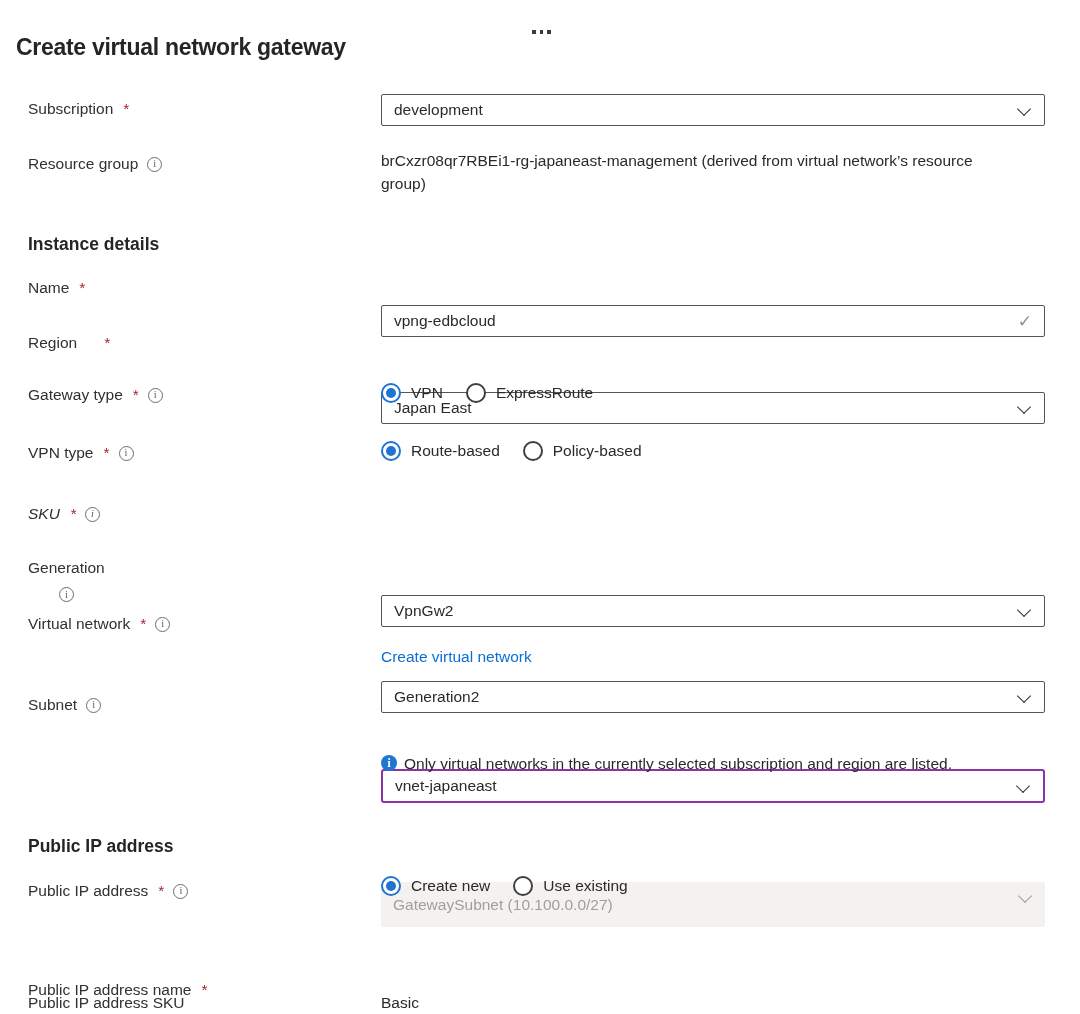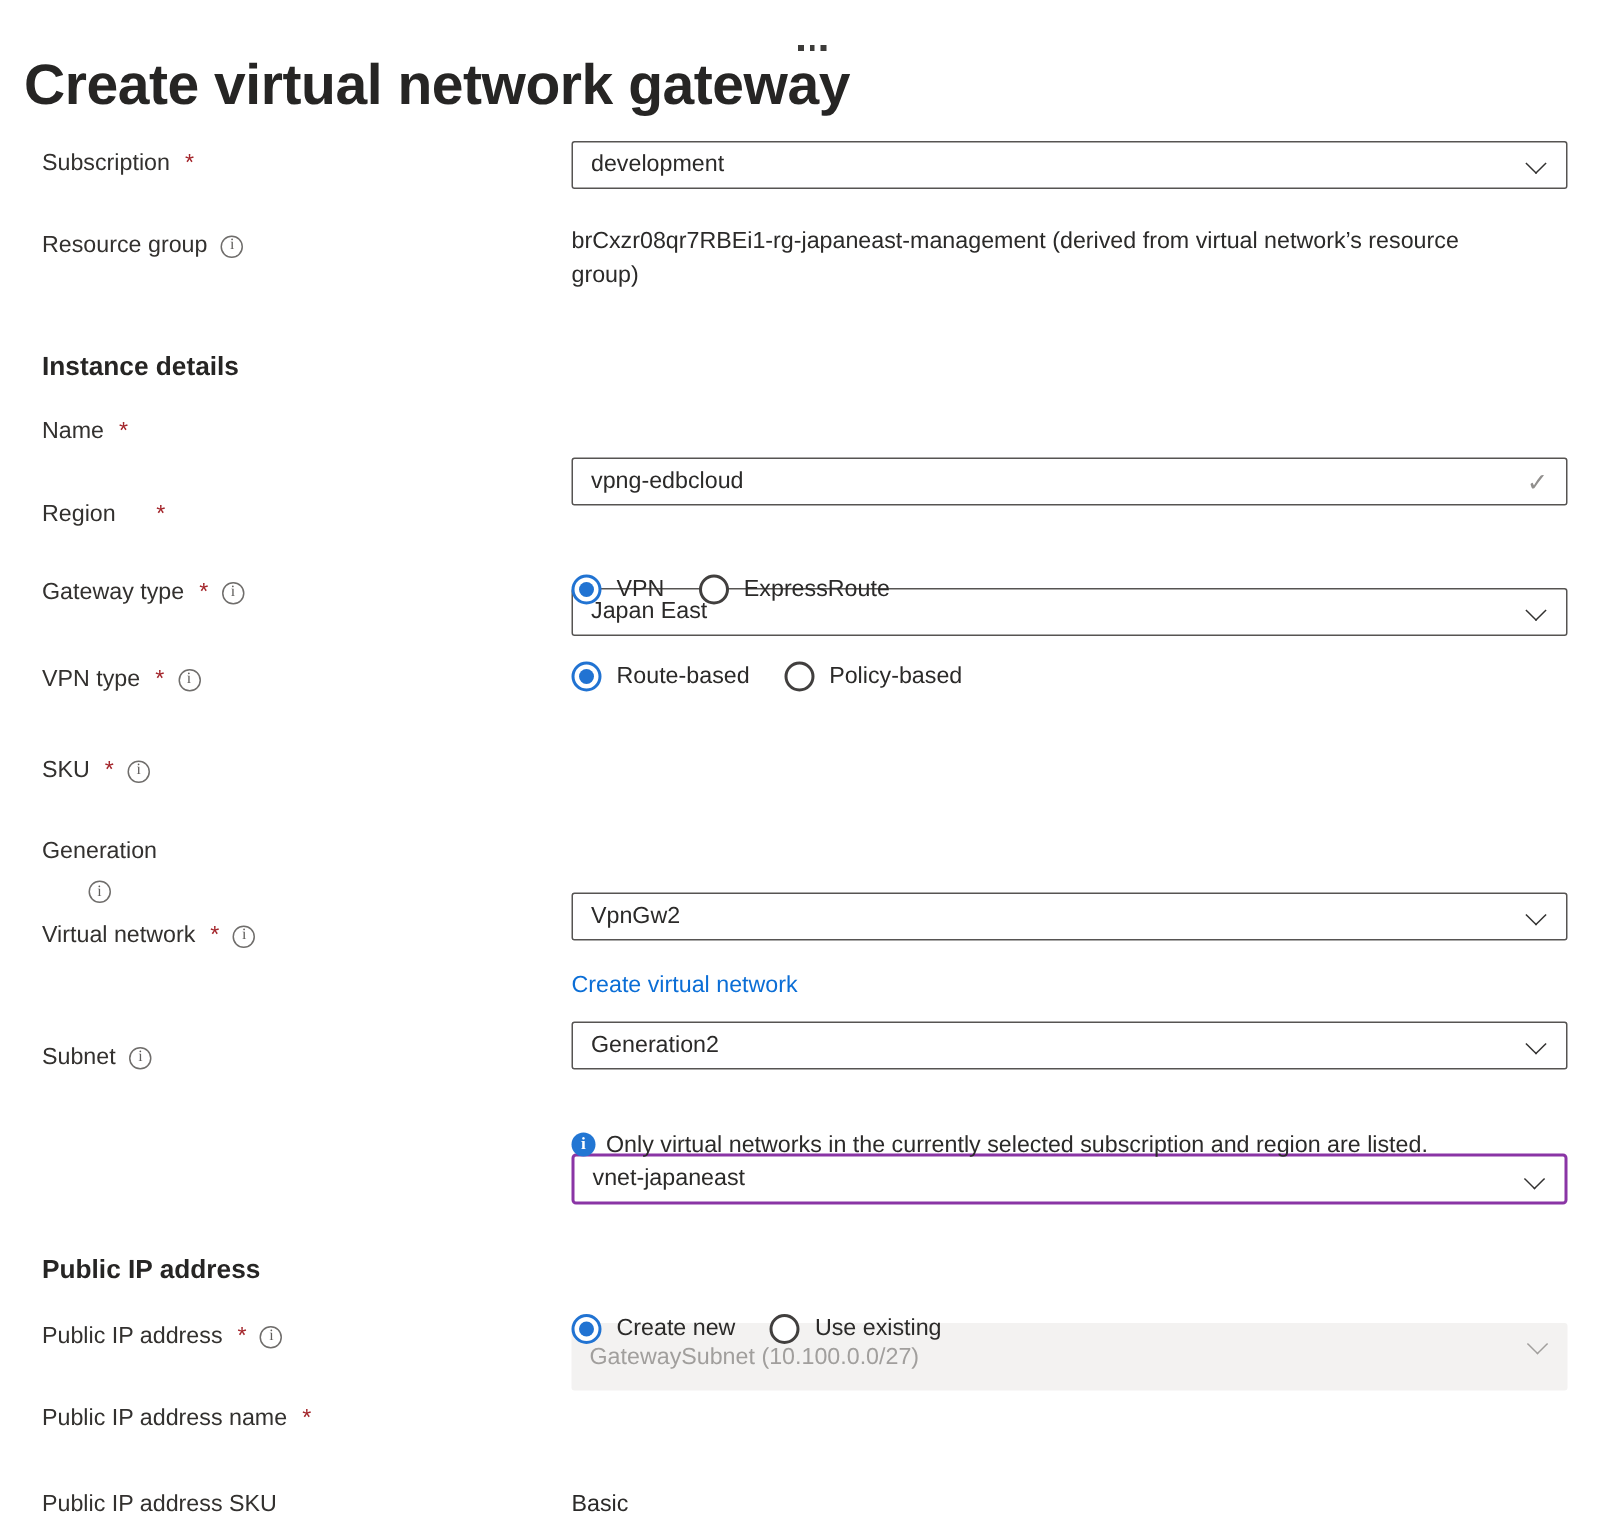--- a/index.html
+++ b/index.html
@@ -1,21 +1,21 @@
 <!DOCTYPE html>
 <html><head>
 <meta charset="utf-8">
 <style>
   html,body{margin:0;padding:0;background:#ffffff;}
   .page{
     position:relative;width:1080px;height:1014px;background:#ffffff;overflow:hidden;
     font-family:"Liberation Sans", sans-serif;color:#2b2a29;
   }
   .page-title{
-    position:absolute;left:16px;top:12px;font-size:38px;font-weight:bold;color:#262524;
+    position:absolute;left:16px;top:12px;font-size:23px;font-weight:bold;color:#262524;
     letter-spacing:-0.3px;line-height:40px;white-space:nowrap;
   }
   .more-btn{
     position:absolute;left:530px;top:24px;width:26px;height:16px;display:flex;gap:4px;
     align-items:center;cursor:pointer;background:none;border:none;padding:2px;
   }
   .more-btn .dot{width:3.5px;height:3.5px;background:#3c3b39;}
   .label-col{
     position:absolute;left:28px;display:flex;align-items:center;gap:9px;
     font-size:15.5px;line-height:20px;color:#33312f;white-space:nowrap;
@@ -142,21 +142,21 @@
           <span class="dot"></span>
         </span>
       <span>Route-based</span>
     </span>
     <span class="radio-opt">
       <span class="radio unsel"></span>
       <span>Policy-based</span>
     </span>
   </div>
 
-  <div class="label-col" style="top:504px;">
+  <div class="label-col" style="top:504px;font-style:italic;">
     <span>SKU</span>
     <span class="req">*</span>
     <span class="info-icon">i</span>
   </div>
   <div class="ctrl combo" style="top:499px;">
     <span>VpnGw2</span>
     <span class="chev"></span>
   </div>
 
   <div class="label-col" style="top:558px;flex-direction:column;">
@@ -206,21 +206,21 @@
           <span class="dot"></span>
         </span>
       <span>Create new</span>
     </span>
     <span class="radio-opt">
       <span class="radio unsel"></span>
       <span>Use existing</span>
     </span>
   </div>
 
-  <div class="label-col" style="top:936px;">
+  <div class="label-col" style="top:980px;">
     <span>Public IP address name</span>
     <span class="req">*</span>
   </div>
 
   <div class="label-col" style="top:993px;">
     <span>Public IP address SKU</span>
   </div>
   <div class="ctrl static-value" style="top:991px;">Basic</div>
 
 </div>

